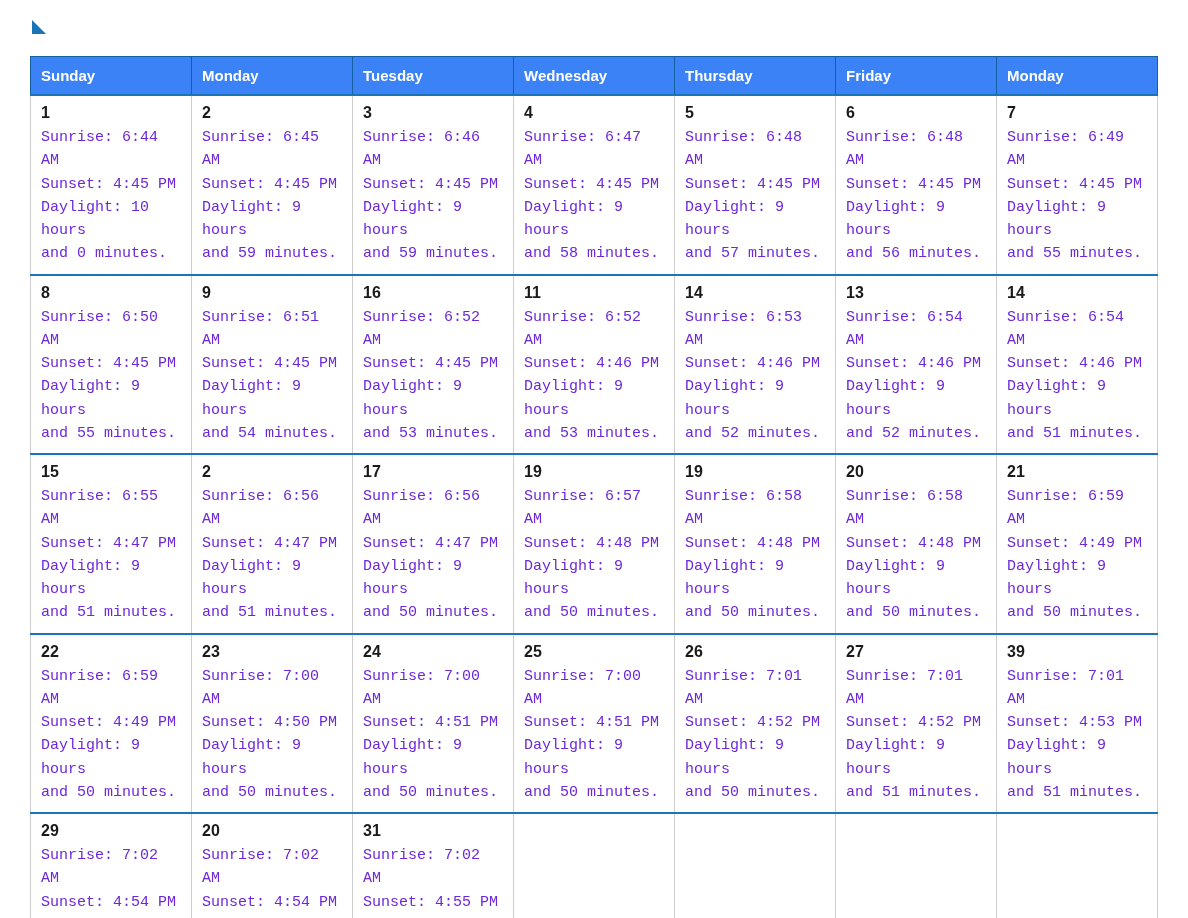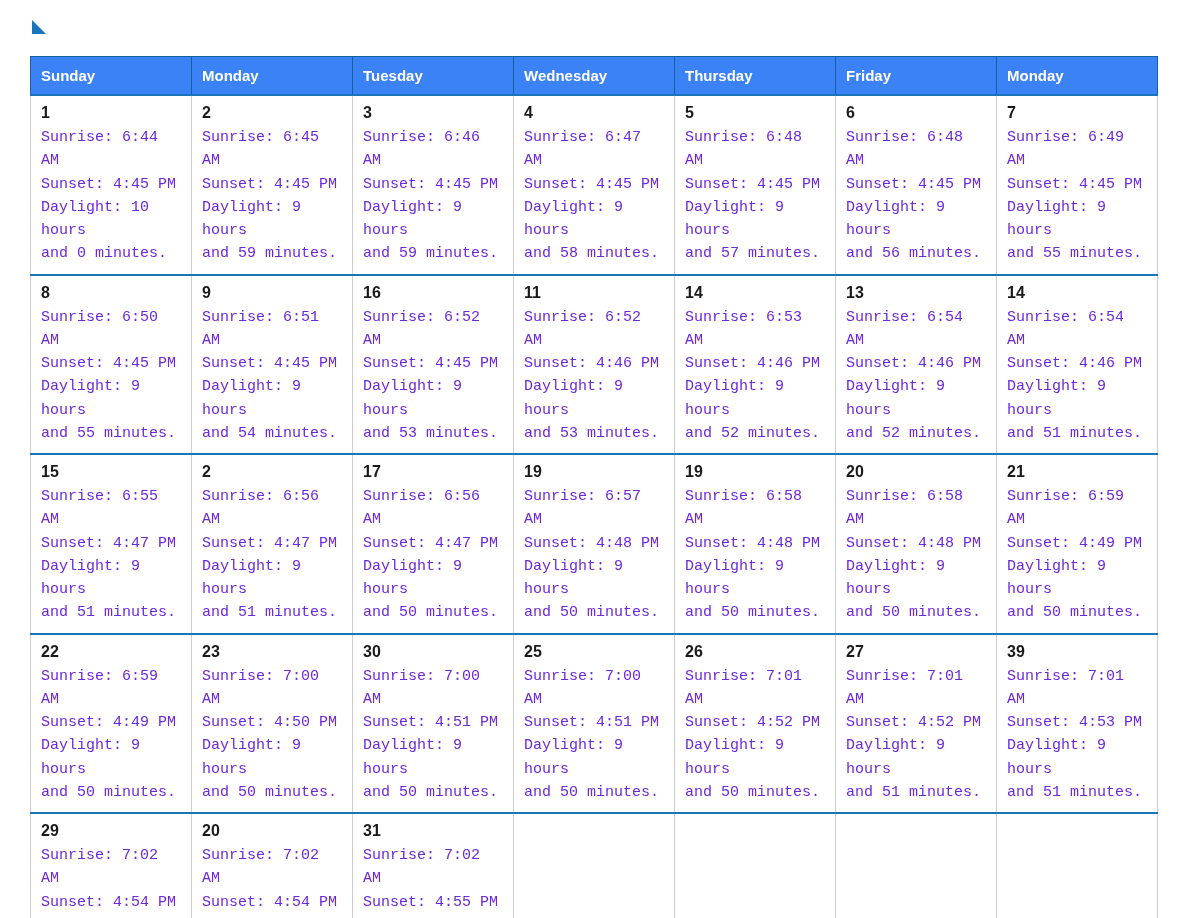--- a/index.html
+++ b/index.html
@@ -237,21 +237,21 @@
       <tr>
         <td>
         <span class="day-number">22</span>
         <span class="day-info">Sunrise: 6:59 AM<br>Sunset: 4:49 PM<br>Daylight: 9 hours<br>and 50 minutes.</span>
       </td>
         <td>
         <span class="day-number">23</span>
         <span class="day-info">Sunrise: 7:00 AM<br>Sunset: 4:50 PM<br>Daylight: 9 hours<br>and 50 minutes.</span>
       </td>
         <td>
-        <span class="day-number">30</span>
+        <span class="day-number">24</span>
         <span class="day-info">Sunrise: 7:00 AM<br>Sunset: 4:51 PM<br>Daylight: 9 hours<br>and 50 minutes.</span>
       </td>
         <td>
         <span class="day-number">25</span>
         <span class="day-info">Sunrise: 7:00 AM<br>Sunset: 4:51 PM<br>Daylight: 9 hours<br>and 50 minutes.</span>
       </td>
         <td>
         <span class="day-number">26</span>
         <span class="day-info">Sunrise: 7:01 AM<br>Sunset: 4:52 PM<br>Daylight: 9 hours<br>and 50 minutes.</span>
       </td>

